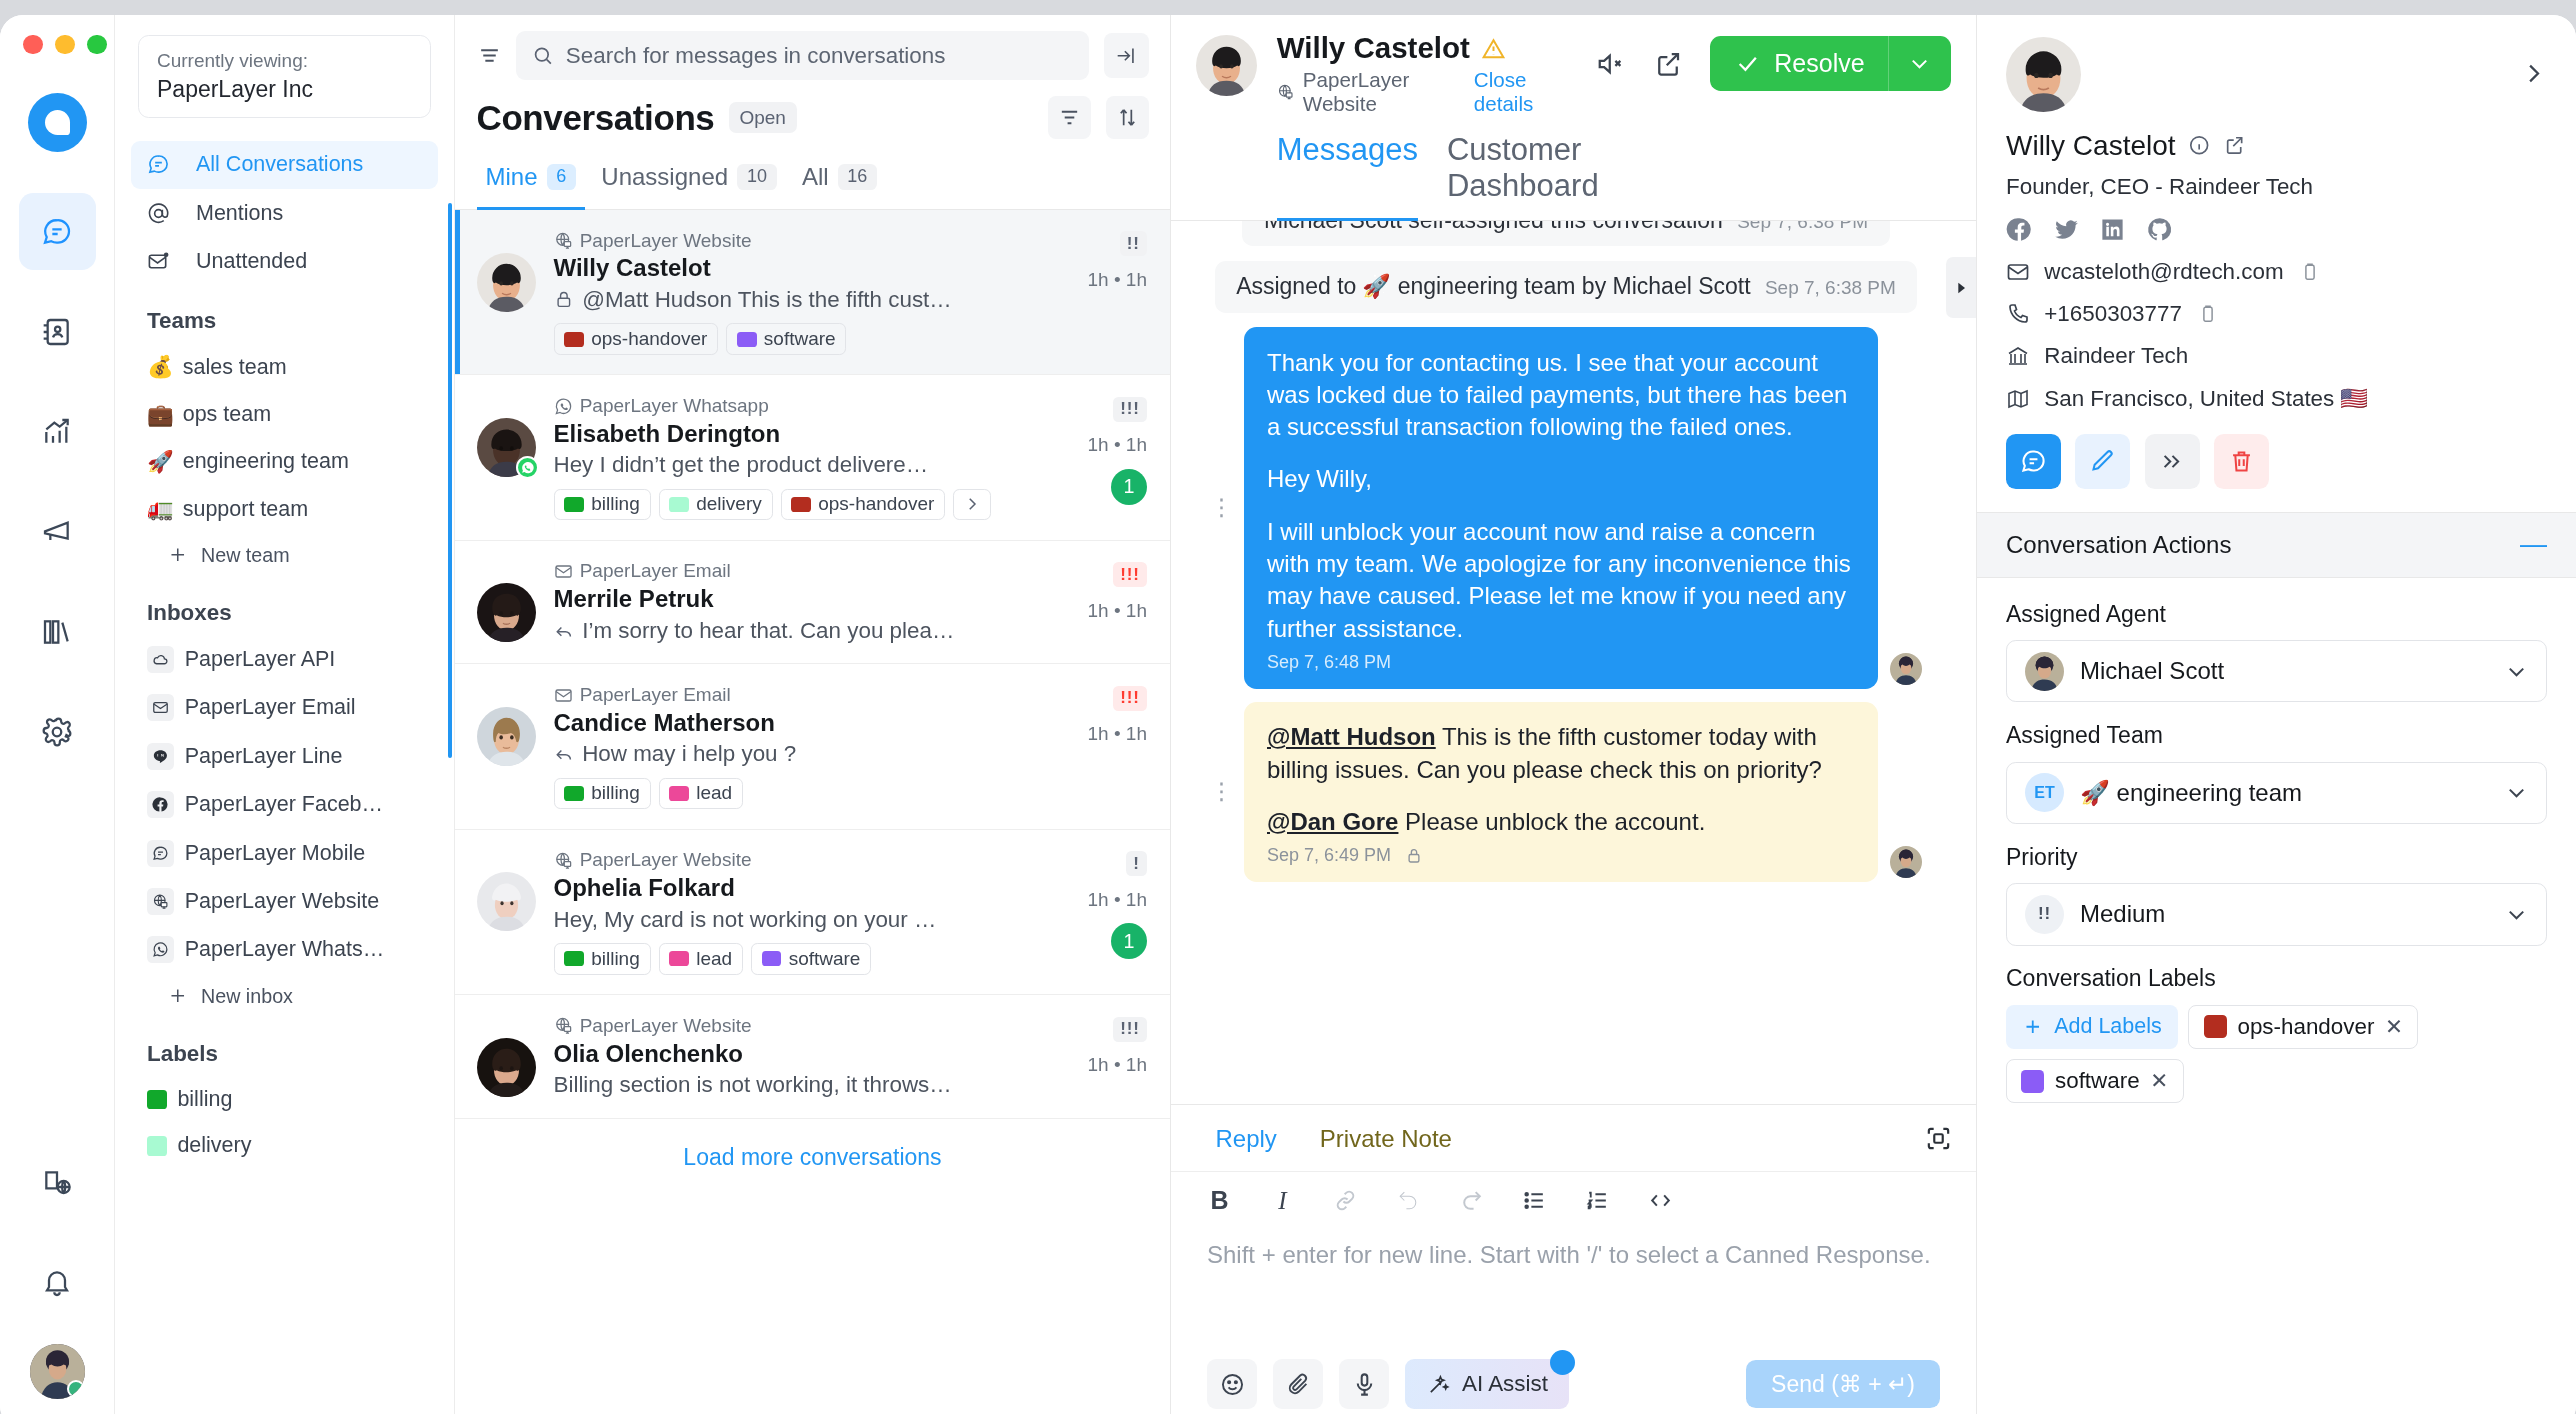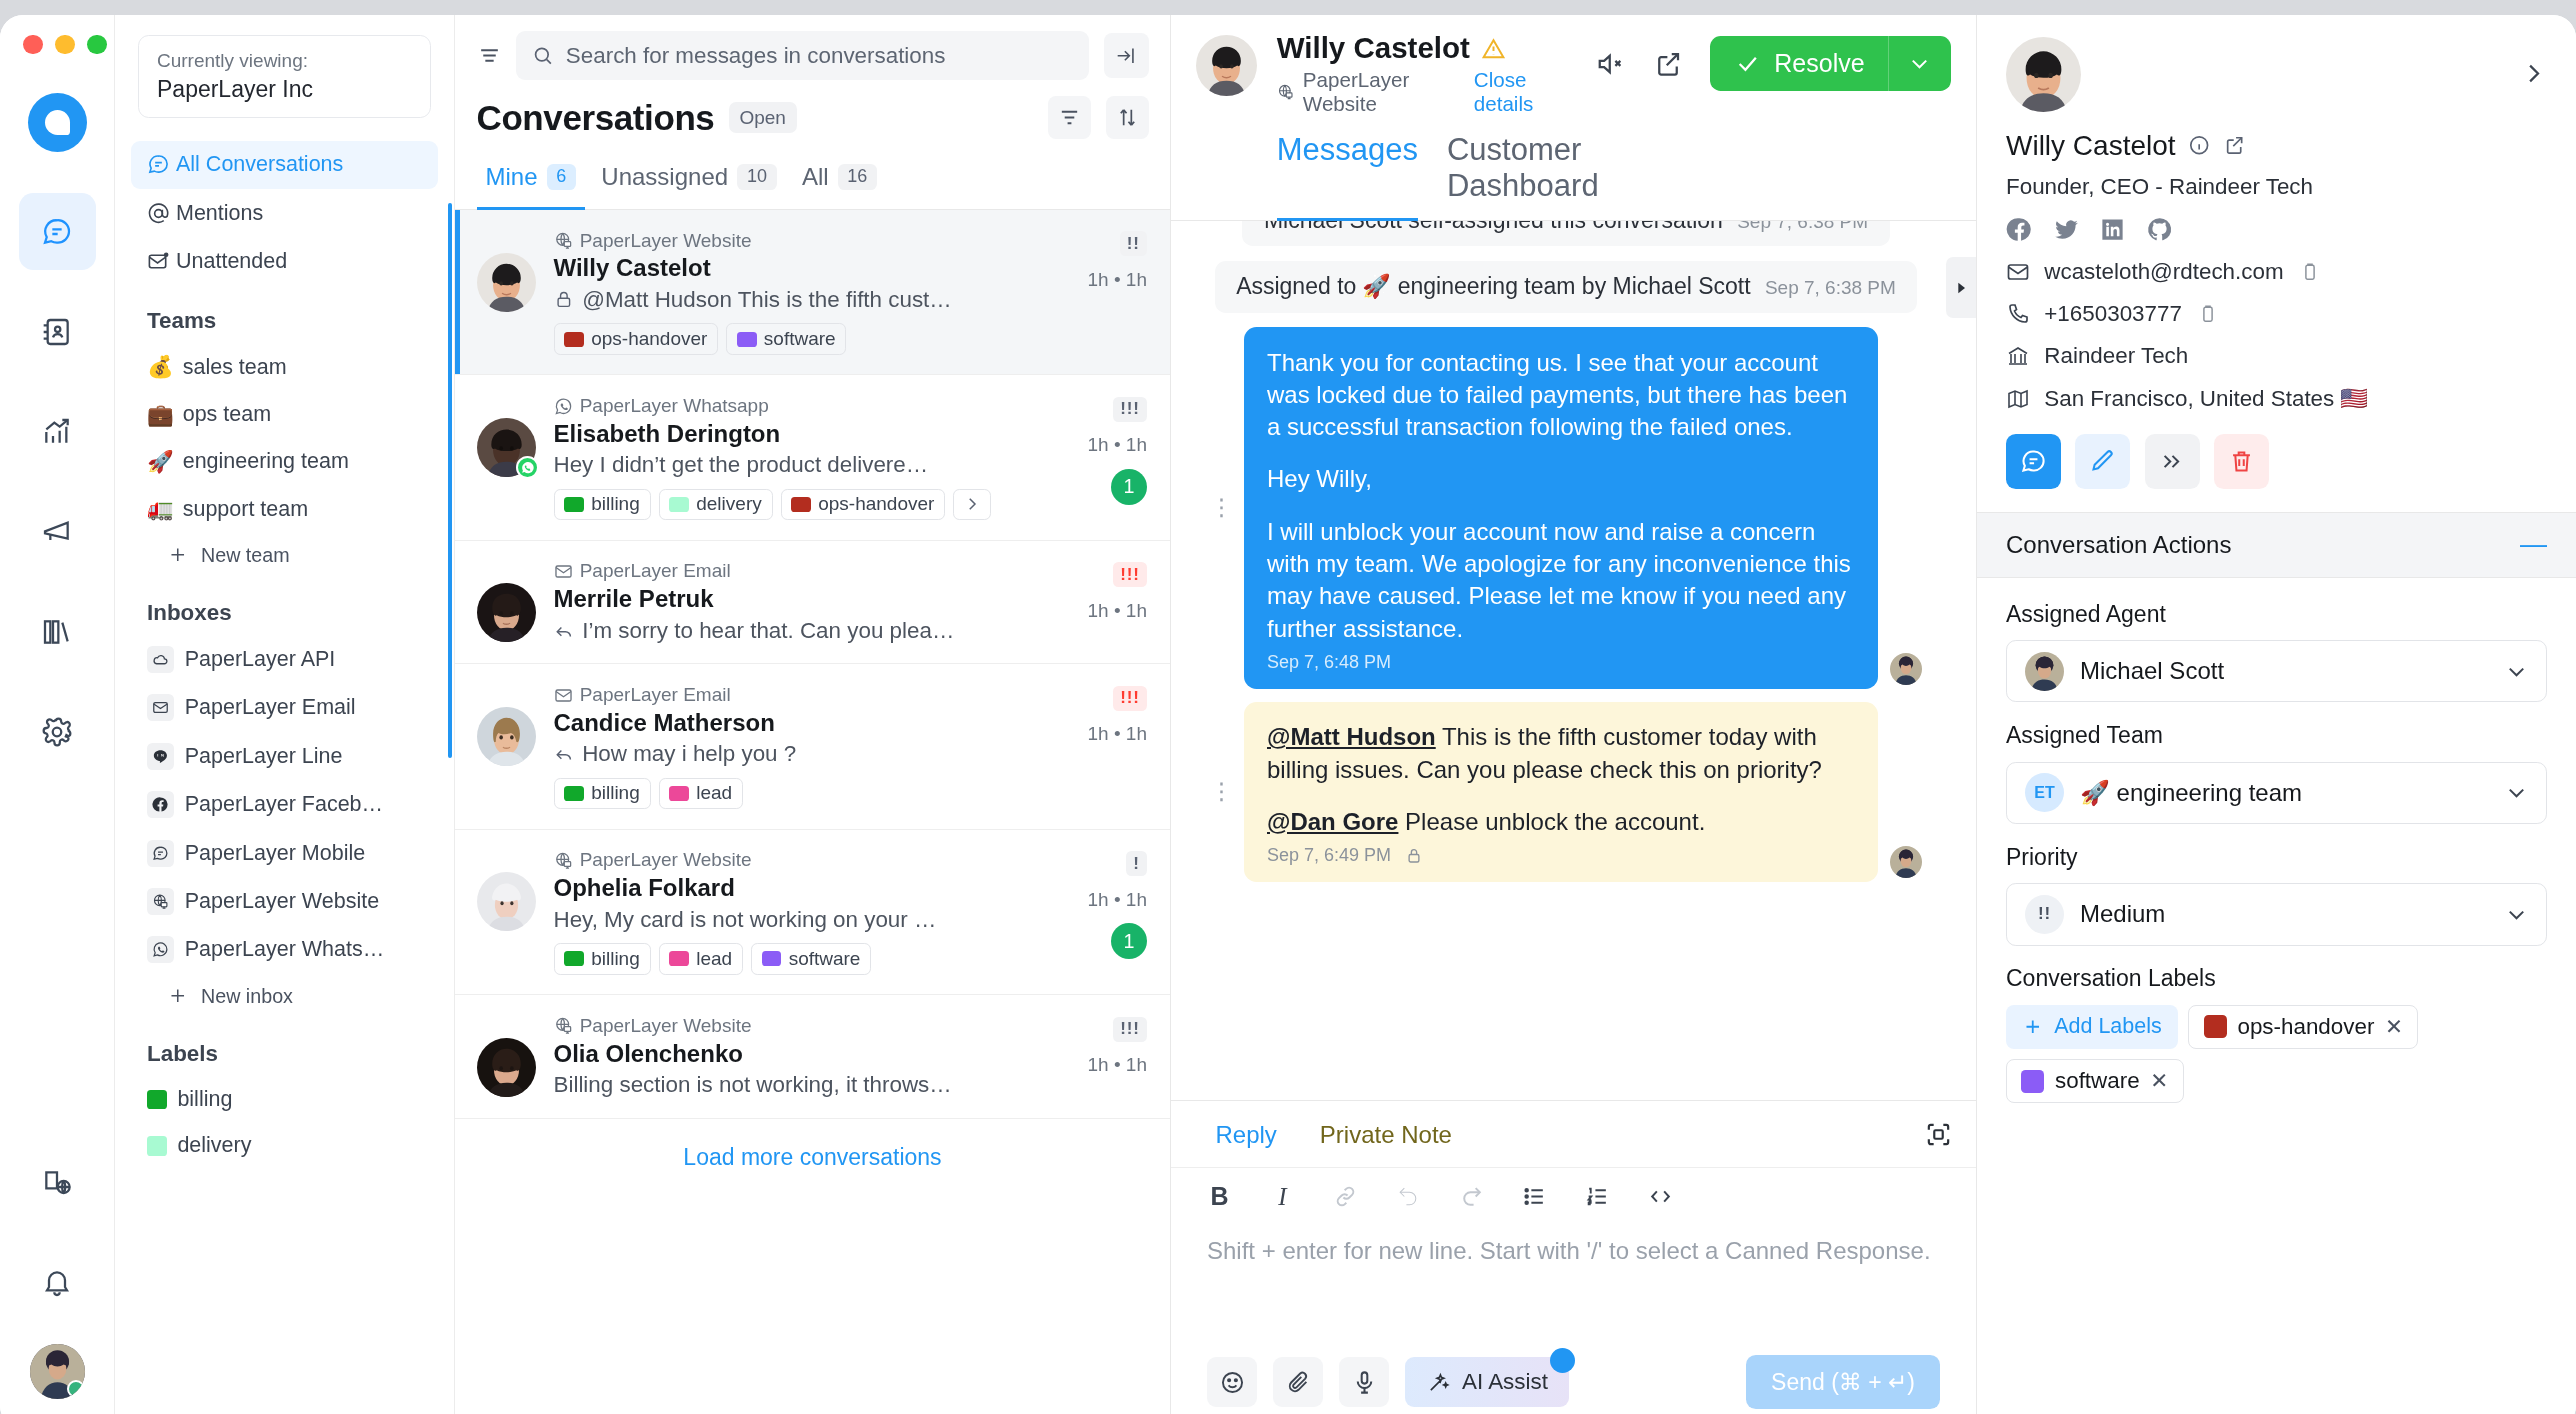--- a/index.html
+++ b/index.html
@@ -74,21 +74,21 @@
   .viewing-box {
     margin: 0 23px 23px 23px;
     border: 0.9px solid #e7e9ed;
     border-radius: 10.7px;
     padding: 14.3px 18px;
   }
   .viewing-label { font-size: 19px; color: #6d7580; margin-bottom: 3.6px; }
   .viewing-name { font-size: 23px; color: #23272f; font-weight: 500; }
 
   .nav-item {
-    display: flex; align-items: center; gap: 6px;
+    display: flex; align-items: center; gap: 26px;
     margin: 0 16px; padding: 11.6px 16px;
     border-radius: 9px;
     font-size: 21.5px; color: #3c4450;
   }
   .nav-item.active { background: #eef6ff; color: #2196f3; }
   .nav-item svg { width: 23px; height: 23px; flex: 0 0 23px; }
   .nav-section {
     font-size: 22.4px; font-weight: 700; color: #3c4450;
     padding: 23px 32px 9px 32px;
   }
@@ -393,21 +393,21 @@
     font-size: 22.4px; color: #2b3038;
   }
   .ai-assist svg { width: 23px; height: 23px; }
   .ai-assist .pulse {
     position: absolute; right: -5.4px; top: -9px;
     width: 25px; height: 25px; border-radius: 50%; background: #2196f3;
   }
   .comp-bottom .spacer { flex: 1; }
   .send-btn {
     background: #a9d4fb; color: #fff;
-    padding: 0 25px; height: 54px; border-radius: 9.8px;
+    padding: 0 25px; height: 48px; border-radius: 9.8px;
     font-size: 23px; display: flex; align-items: center;
   }
 
   
   .rightbar {
     width: 600px; flex: 0 0 600px;
     border-left: 0.9px solid #e8e8e8;
     background: #fff; overflow: hidden;
     display: flex; flex-direction: column;
   }

